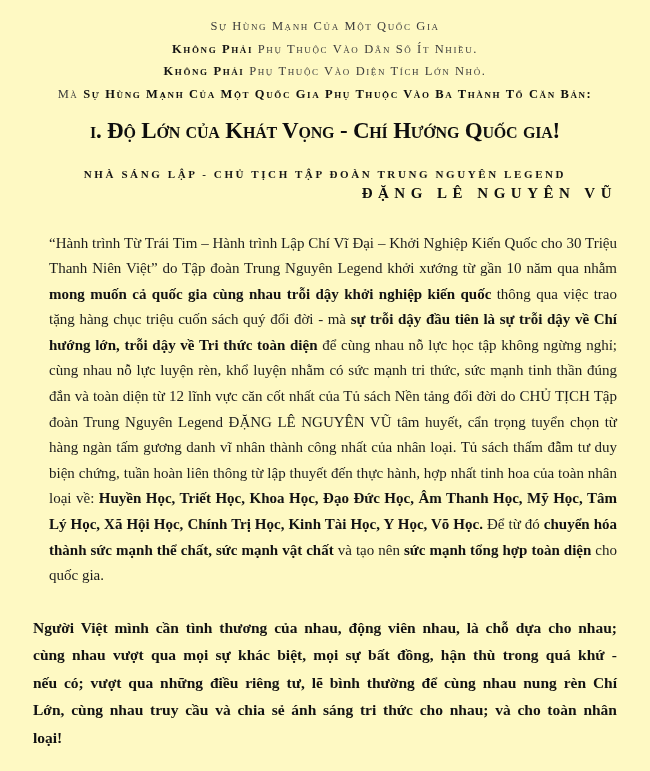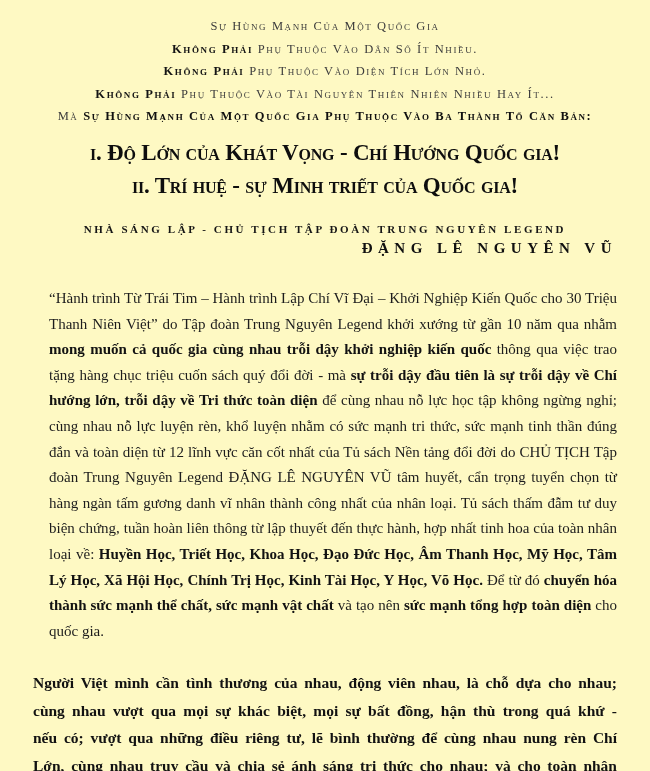--- a/index.html
+++ b/index.html
@@ -102,31 +102,27 @@
   <header>
     <p class="hdr-line">
       <span>Sự Hùng Mạnh Của Một Quốc Gia</span>
     </p>
     <p class="hdr-line">
       <b>Không Phải</b><span> Phụ Thuộc Vào Dân Số Ít Nhiều.</span>
     </p>
     <p class="hdr-line">
       <b>Không Phải</b><span> Phụ Thuộc Vào Diện Tích Lớn Nhỏ.</span>
     </p>
-    <p class="hdr-line">
-      <b>Không Phải</b><span> Phụ Thuộc Vào Tài Nguyên Thiên Nhiên Nhiều Hay Ít...</span>
-    </p>
     <p class="hdr-line conclusion">
       <span>Mà </span><b>Sự Hùng Mạnh Của Một Quốc Gia Phụ Thuộc Vào Ba Thành Tố Căn Bản:</b>
     </p>
   </header>
 
   <section class="headlines">
     <h1>i. Độ Lớn của Khát Vọng - Chí Hướng Quốc gia!</h1>
-    <h1>ii. Trí huệ - sự Minh triết của Quốc gia!</h1>
   </section>
 
   <section class="credit">
     <p class="role">NHÀ SÁNG LẬP - CHỦ TỊCH TẬP ĐOÀN TRUNG NGUYÊN LEGEND</p>
     <p class="name">ĐẶNG LÊ NGUYÊN VŨ</p>
   </section>
 
   <p class="body-para" id="body-para"><span>“Hành trình Từ Trái Tim – Hành trình Lập Chí Vĩ Đại – Khởi Nghiệp Kiến Quốc cho 30 Triệu Thanh Niên Việt” do Tập đoàn Trung Nguyên Legend khởi xướng từ gần 10 năm qua nhằm </span><b>mong muốn cả quốc gia cùng nhau trỗi dậy khởi nghiệp kiến quốc</b><span> thông qua việc trao tặng hàng chục triệu cuốn sách quý đổi đời - mà </span><b>sự trỗi dậy đầu tiên là sự trỗi dậy về Chí hướng lớn, trỗi dậy về Tri thức toàn diện</b><span> để cùng nhau nỗ lực học tập không ngừng nghỉ; cùng nhau nỗ lực luyện rèn, khổ luyện nhằm có sức mạnh tri thức, sức mạnh tinh thần đúng đắn và toàn diện từ 12 lĩnh vực căn cốt nhất của Tủ sách Nền tảng đổi đời do CHỦ TỊCH Tập đoàn Trung Nguyên Legend ĐẶNG LÊ NGUYÊN VŨ tâm huyết, cẩn trọng tuyển chọn từ hàng ngàn tấm gương danh vĩ nhân thành công nhất của nhân loại. Tủ sách thấm đẫm tư duy biện chứng, tuần hoàn liên thông từ lập thuyết đến thực hành, hợp nhất tinh hoa của toàn nhân loại về: </span><b>Huyền Học, Triết Học, Khoa Học, Đạo Đức Học, Âm Thanh Học, Mỹ Học, Tâm Lý Học, Xã Hội Học, Chính Trị Học, Kinh Tài Học, Y Học, Võ Học.</b><span> Để từ đó </span><b>chuyển hóa thành sức mạnh thể chất, sức mạnh vật chất</b><span> và tạo nên </span><b>sức mạnh tổng hợp toàn diện</b><span> cho quốc gia.</span></p>
 
   <p class="closing-para">Người Việt mình cần tình thương của nhau, động viên nhau, là chỗ dựa cho nhau; cùng nhau vượt qua mọi sự khác biệt, mọi sự bất đồng, hận thù trong quá khứ - nếu có; vượt qua những điều riêng tư, lẽ bình thường để cùng nhau nung rèn Chí Lớn, cùng nhau truy cầu và chia sẻ ánh sáng tri thức cho nhau; và cho toàn nhân loại!</p>

